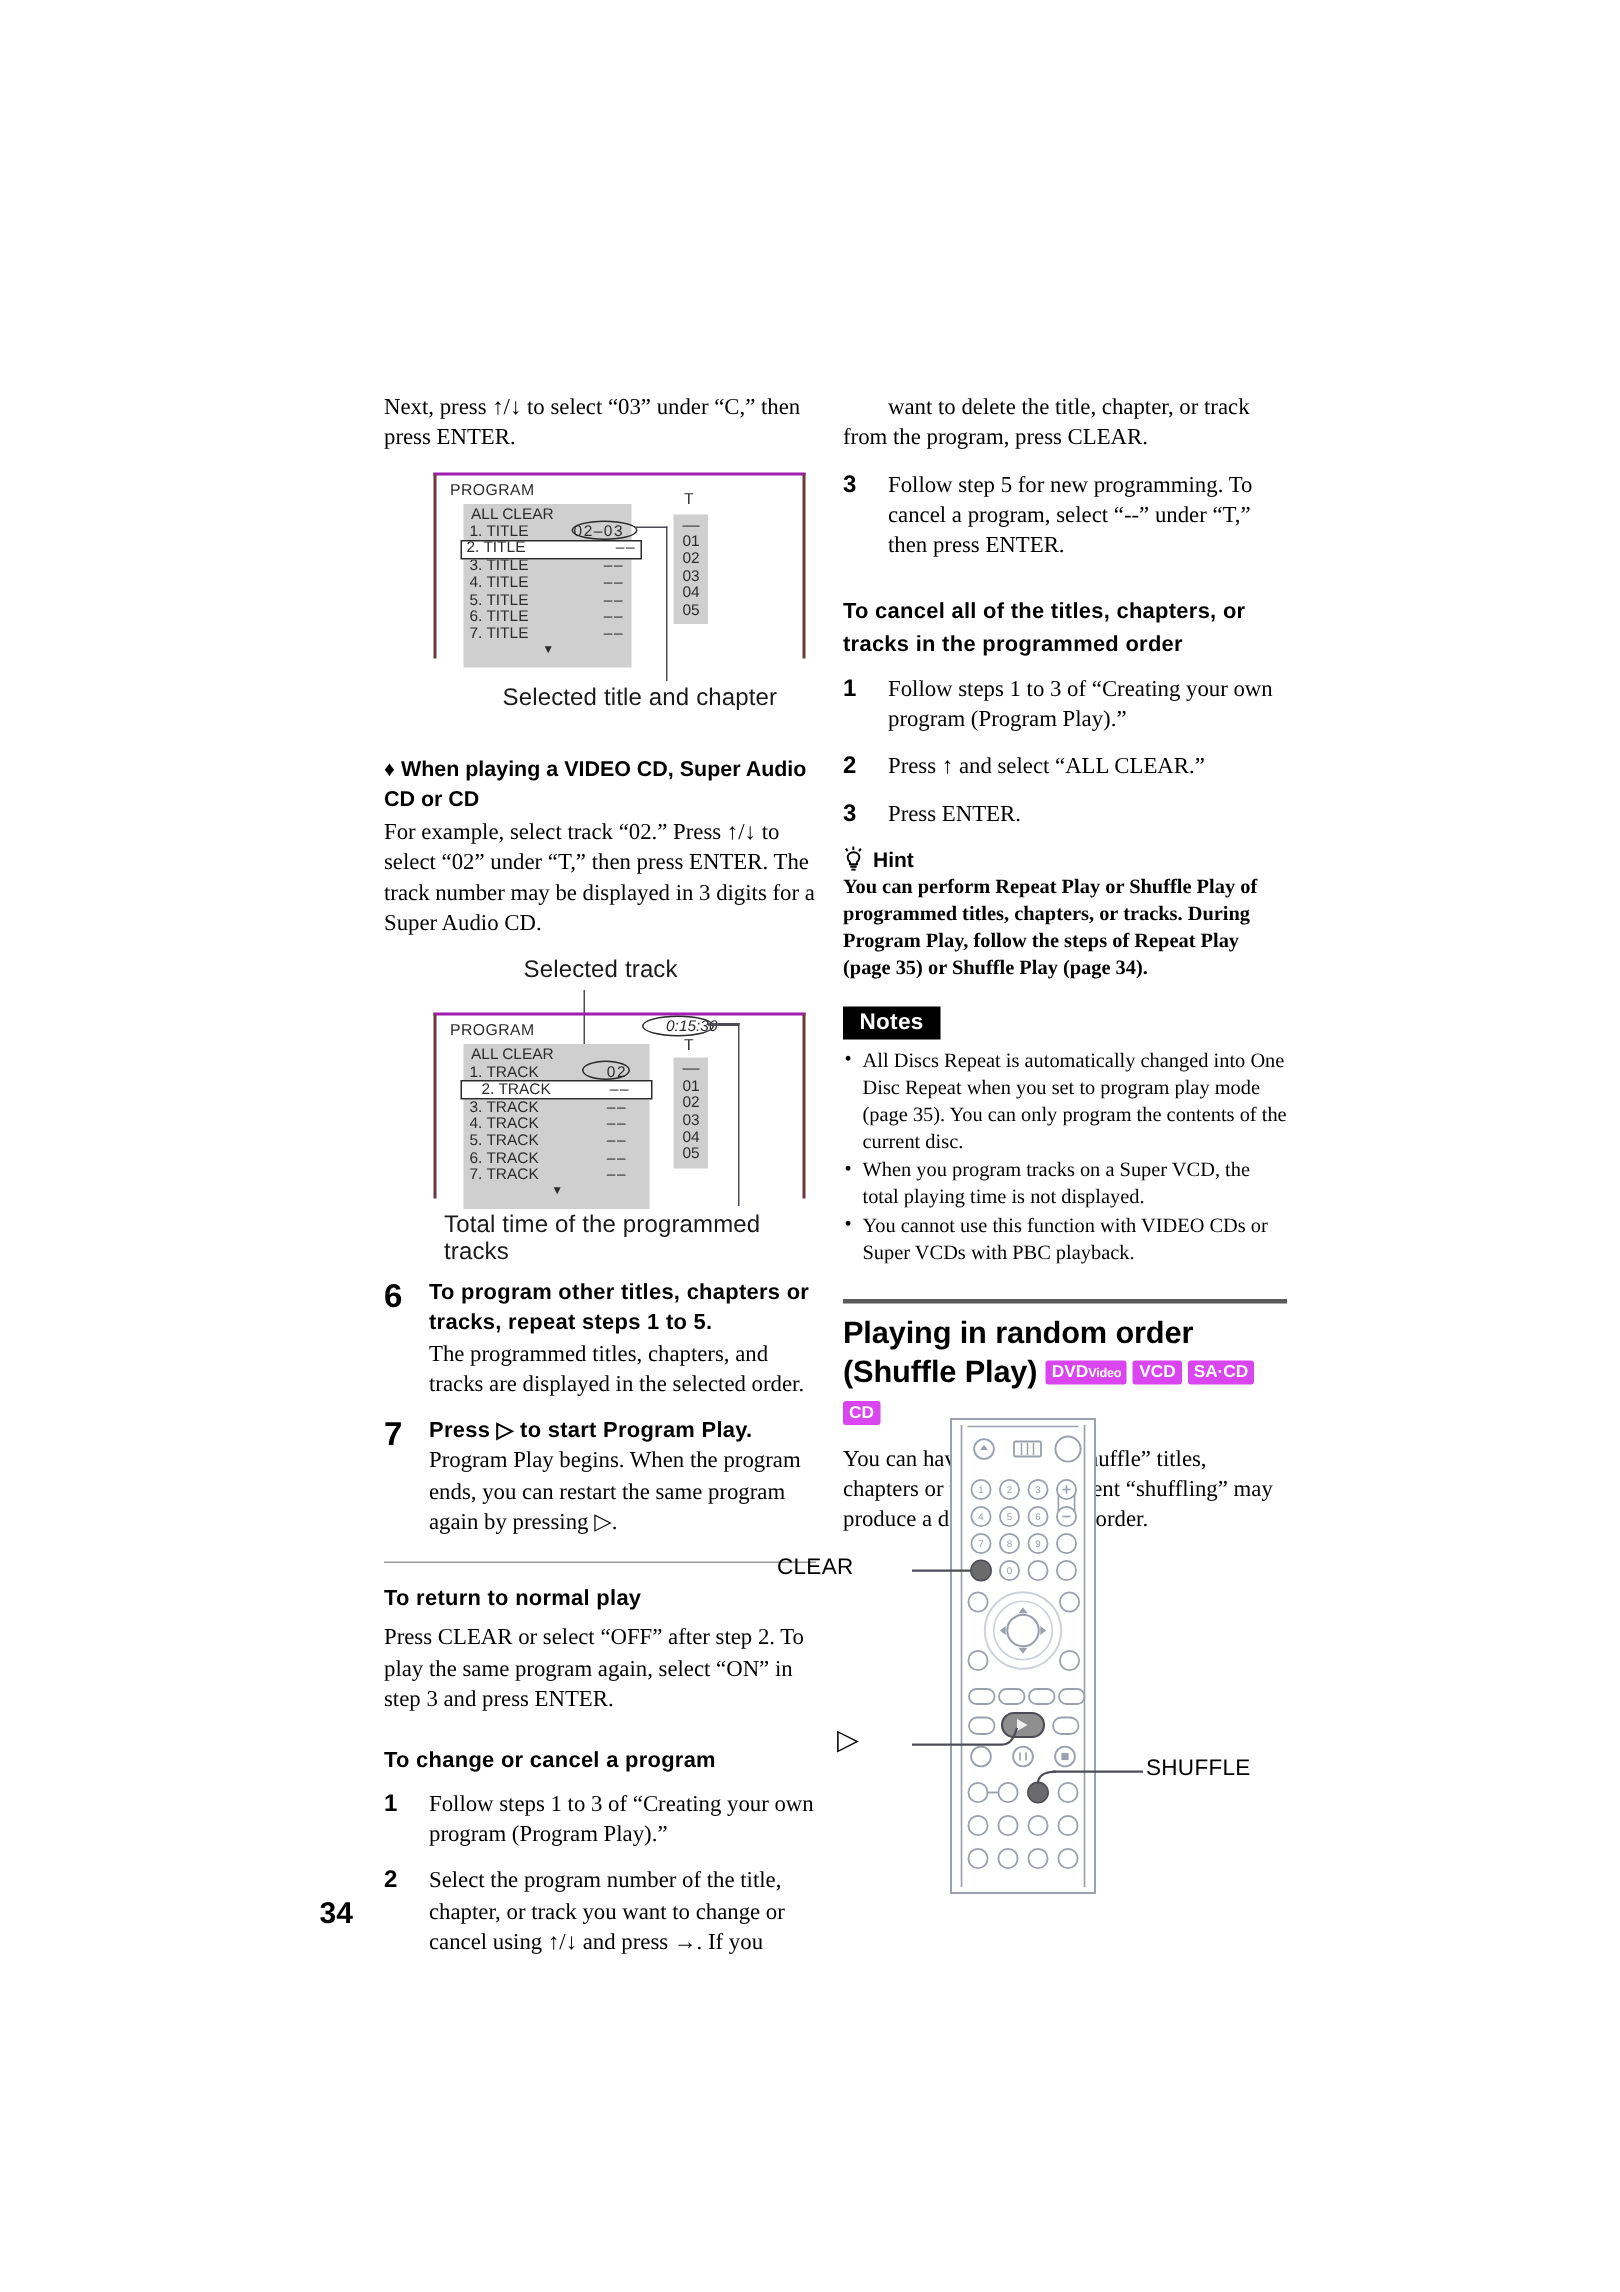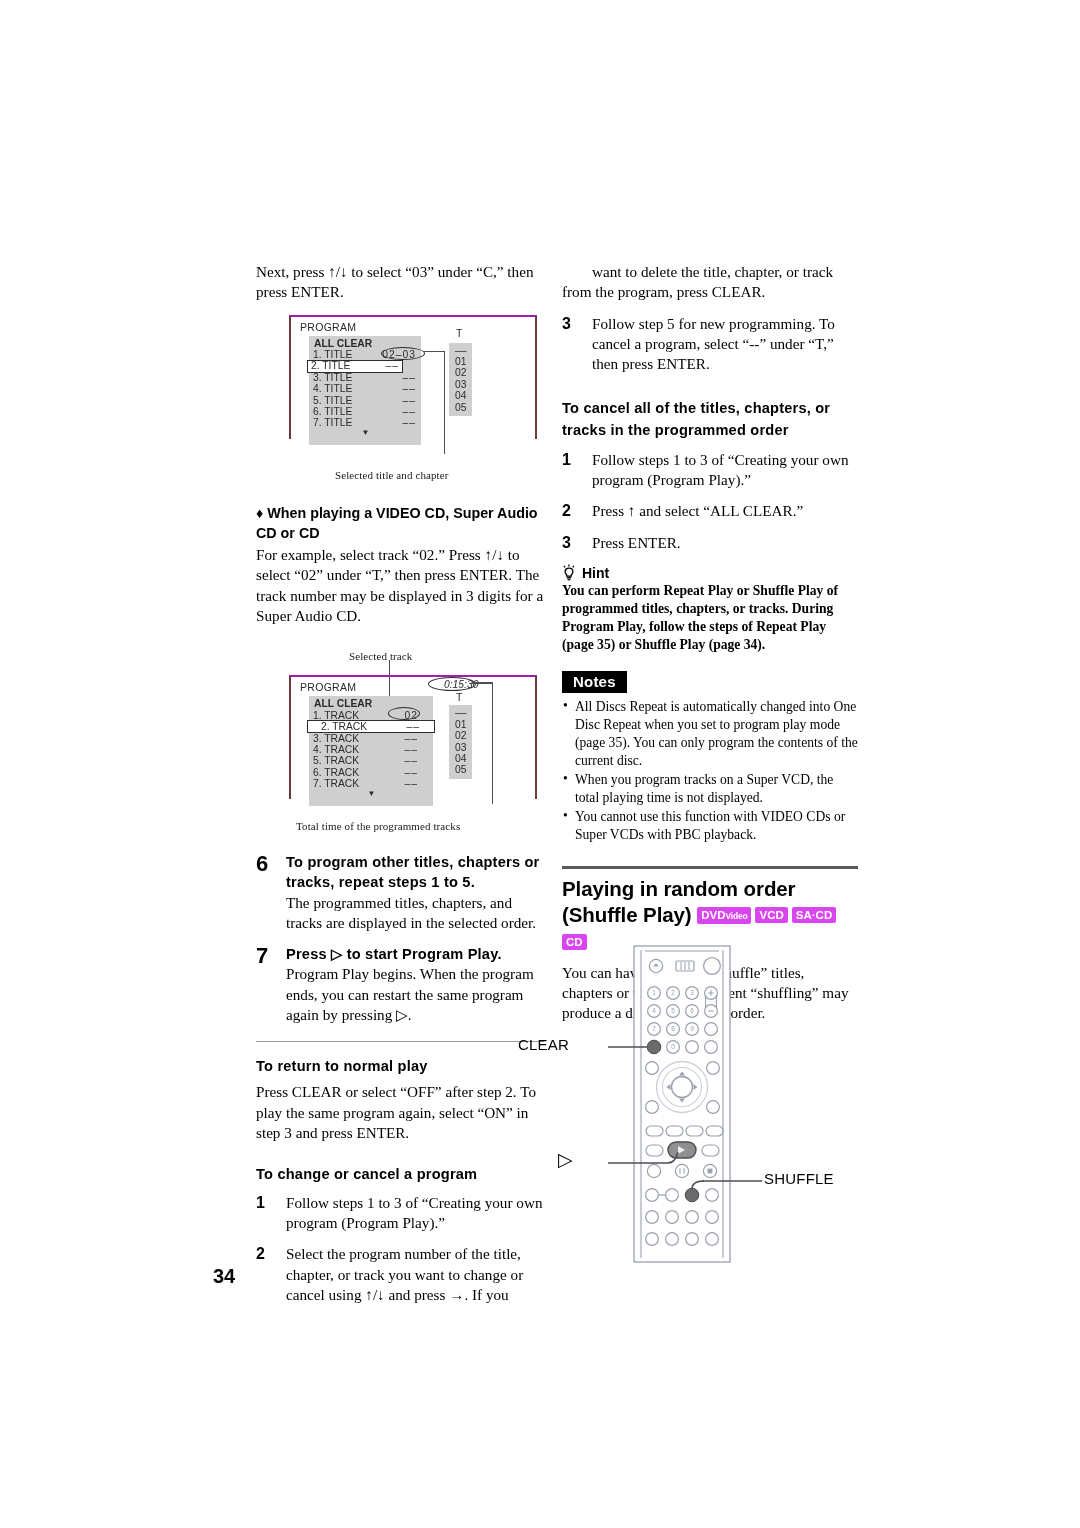--- a/index.html
+++ b/index.html
@@ -48,45 +48,45 @@
   .prog-list{
     position:absolute;left:18px;top:19px;width:112px;
     background:#cfcfcf;padding:2px 3px 9px 4px;box-sizing:border-box;
   }
   .prog-list .row{
     font-family:"Liberation Sans",sans-serif;font-size:10.3px;color:#2b2b2b;
     line-height:11.4px;white-space:nowrap;display:flex;
   }
   .prog-list .row .lbl{display:inline-block;}
   .prog-list .row .val{margin-left:auto;padding-right:2px;letter-spacing:1px;}
-  .prog-list .row.allclear{padding-left:1px;font-weight:bold;}
+  .prog-list .row.allclear{padding-left:1px;}
   .prog-list .caret{text-align:center;font-size:8px;line-height:7px;color:#2b2b2b;margin-top:0px;}
   .sel-box{
-    position:absolute;left:16px;width:96px;height:13px;
+    position:absolute;left:16px;width:121px;height:13px;
     border:1.6px solid #2b2b2b;background:#fff;box-sizing:border-box;
     font-family:"Liberation Sans",sans-serif;font-size:10.3px;color:#2b2b2b;
     line-height:10px;padding:0 3px 0 3px;display:flex;align-items:center;
   }
   .sel-box .val{margin-left:auto;letter-spacing:1px;}
   .t-col-label{
     position:absolute;font-family:"Liberation Sans",sans-serif;font-size:10.5px;color:#2b2b2b;
   }
   .t-col{
     position:absolute;background:#cfcfcf;padding:2px 6px 3px 6px;
     font-family:"Liberation Sans",sans-serif;font-size:10.3px;color:#2b2b2b;line-height:11.4px;text-align:center;
   }
   .ellipse{
     position:absolute;border:1.3px solid #2b2b2b;border-radius:50%;
     box-sizing:border-box;pointer-events:none;
   }
   .leader{position:absolute;background:#4c4c56;}
   .leader-h{height:1.4px;}
   .leader-v{width:1.4px;}
   .cap{
-    font-family:Liberation Serif, serif;font-size:11px;color:#1a1a1a;letter-spacing:.1px;margin-top:12px;
+    font-family:Liberation Sans, sans-serif;font-size:16px;color:#1a1a1a;letter-spacing:.1px;
   }
 
   
   .hint-head{
     font-family:"Liberation Sans",sans-serif;font-weight:bold;font-size:14px;
     margin:0 0 1px 0;display:flex;align-items:flex-end;gap:6px;
   }
   .hint-text{font-family:"Liberation Serif",serif;font-size:13.6px;line-height:1.33;font-weight:bold;}
   .notes-badge{
     display:inline-block;background:#000;color:#fff;

